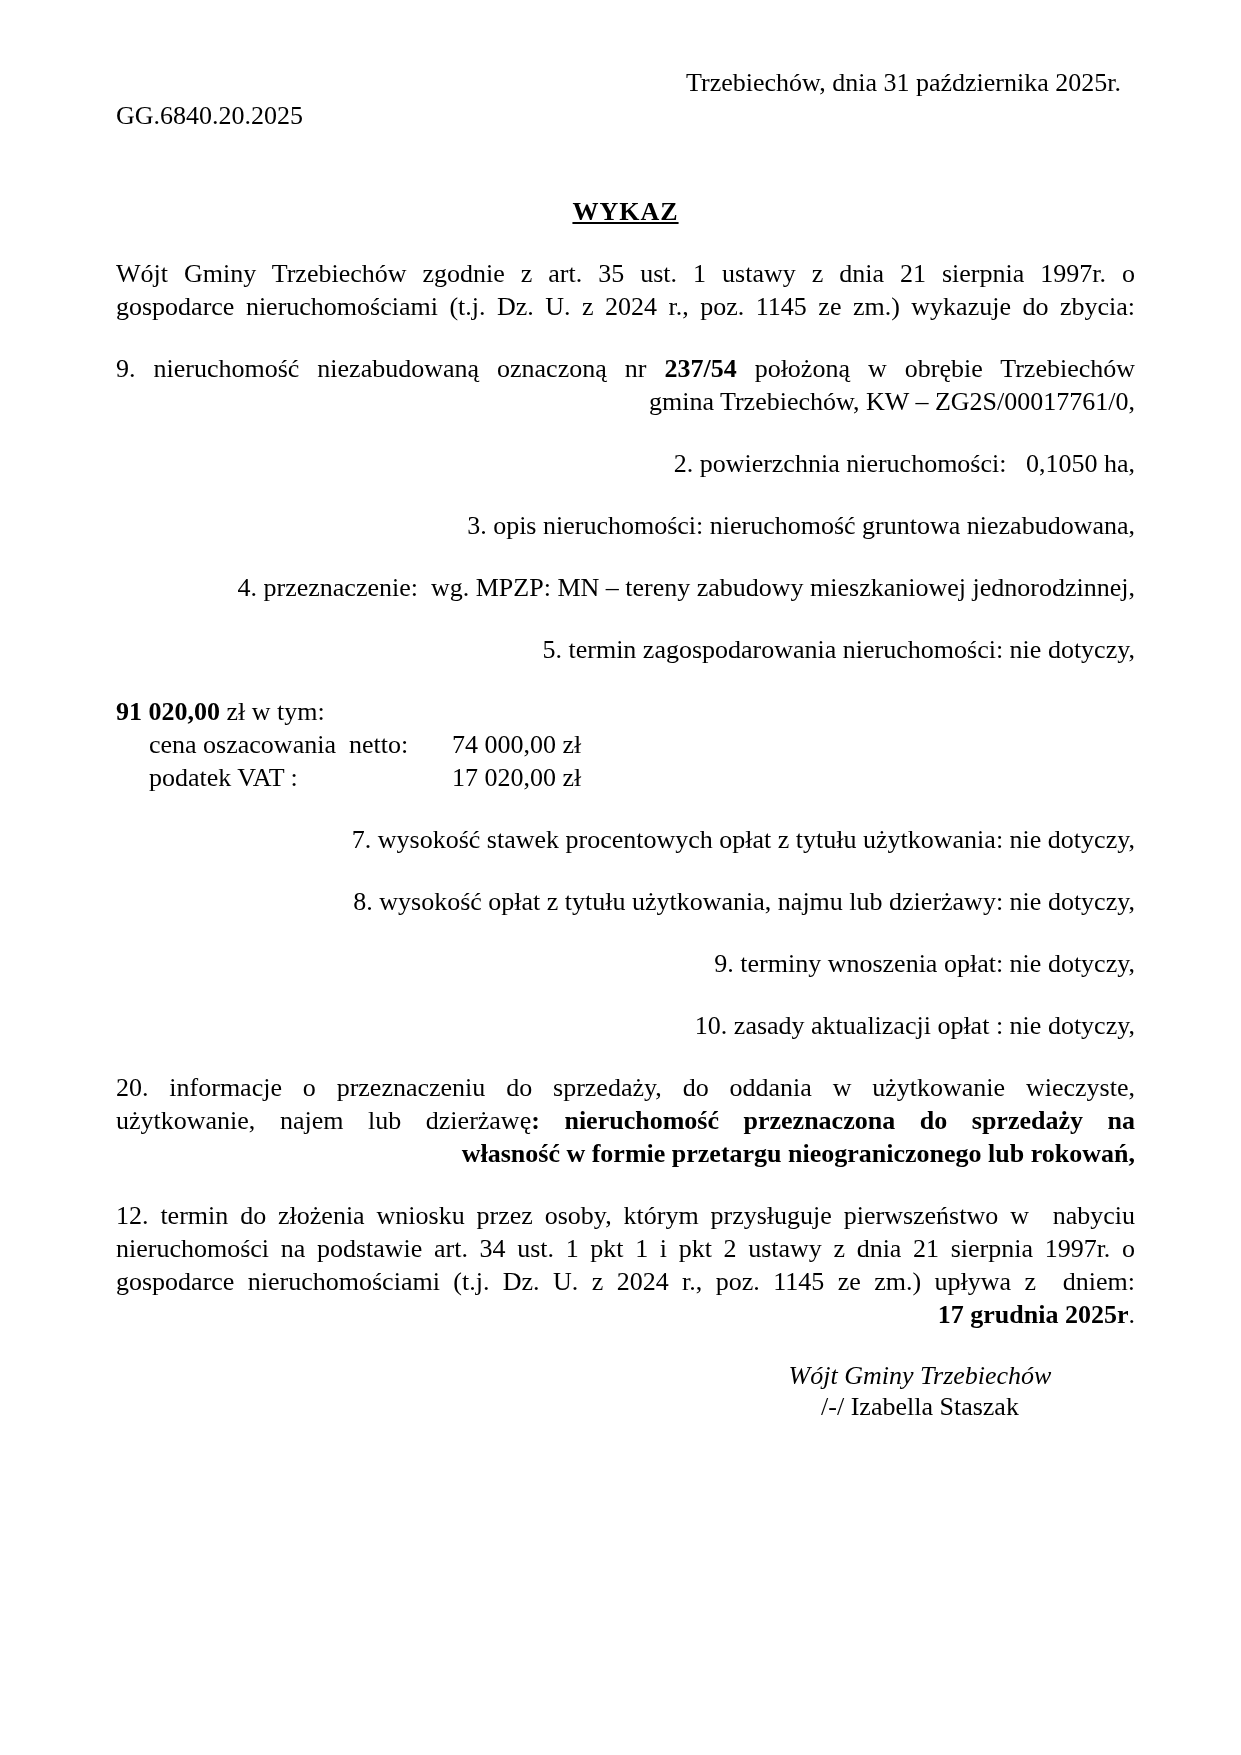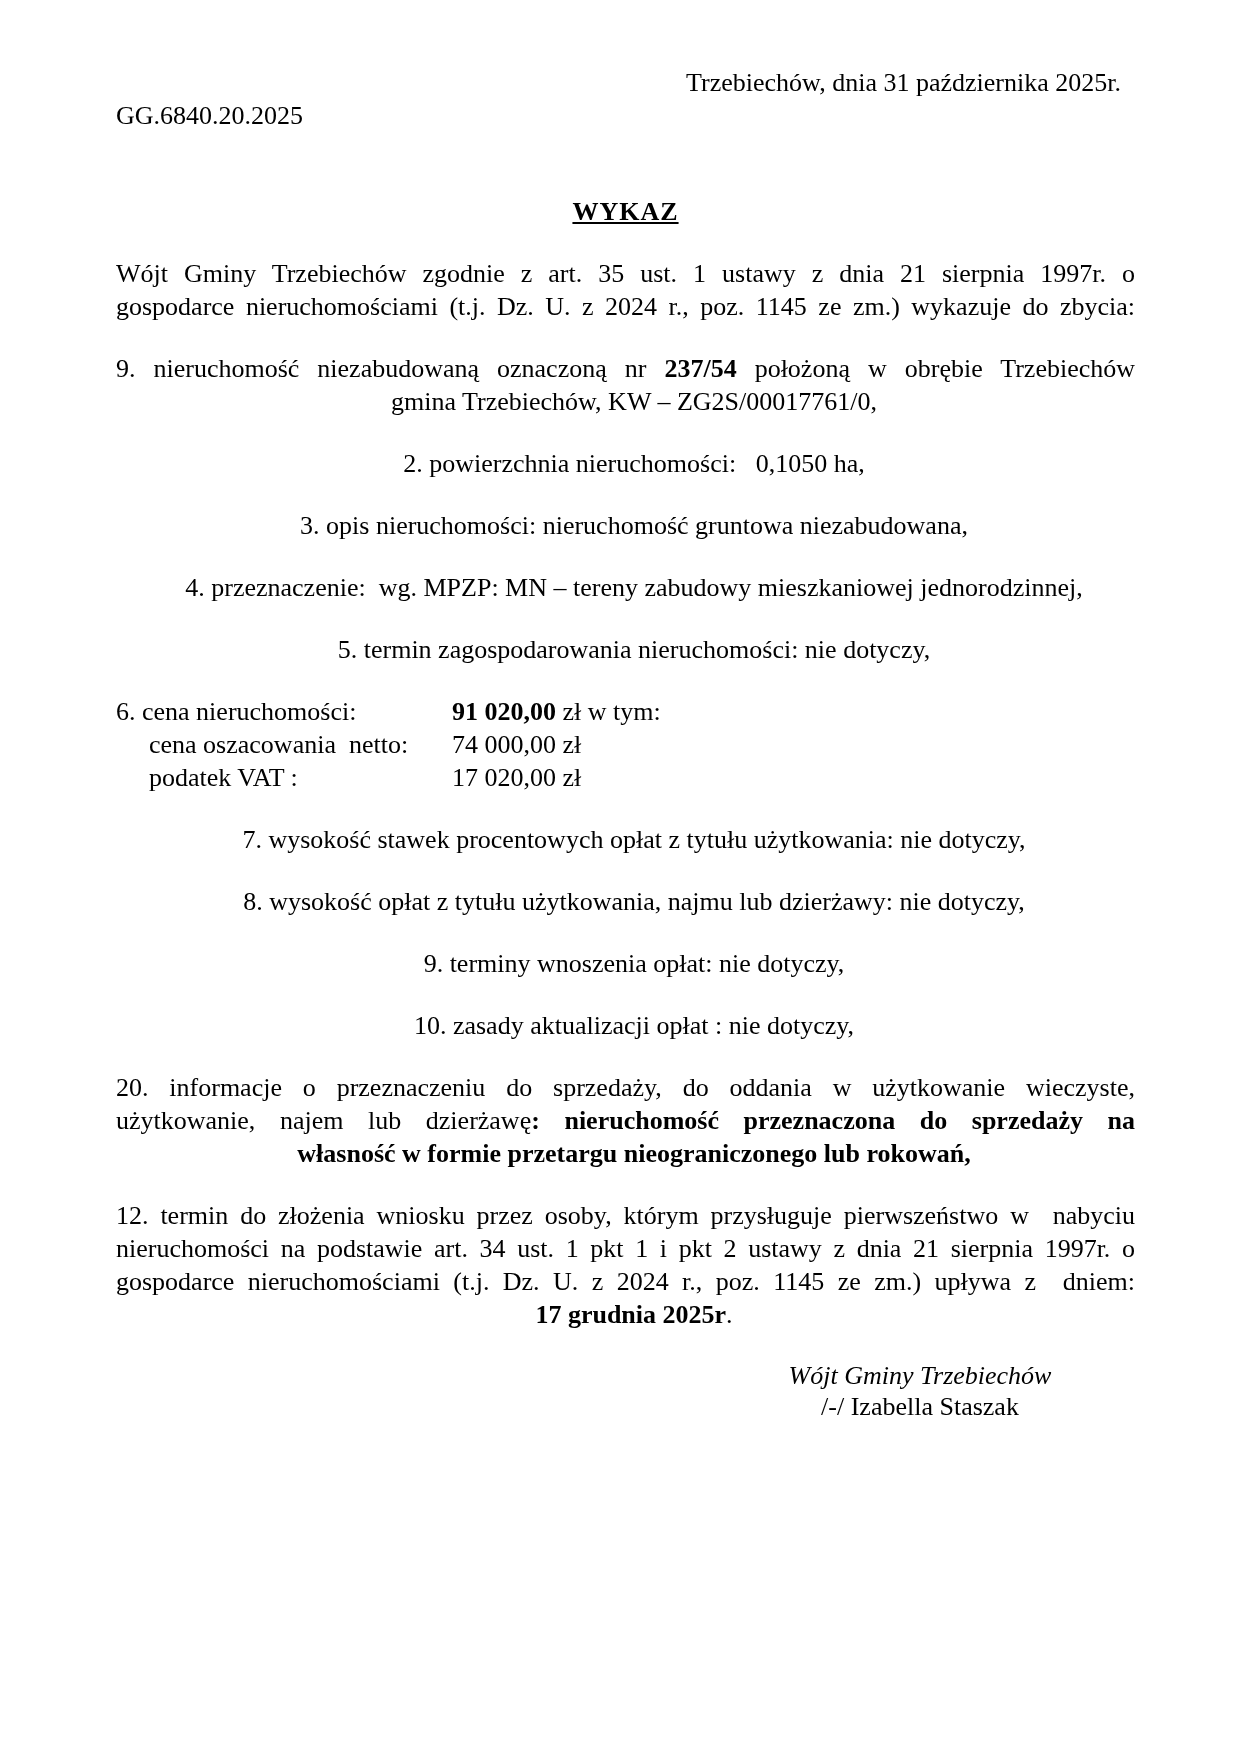--- a/index.html
+++ b/index.html
@@ -19,21 +19,21 @@
   .head-date { text-align: right; padding-right: 14px; }
   .ref-no { text-align: left; }
   .doc-title { margin-top: 63px; text-align: center; }
   .doc-title .t {
     font-weight: bold;
     text-decoration: underline;
     letter-spacing: 1px;
   }
   .par { margin: 29px 0 0 0; }
   .jl { text-align: justify; text-align-last: justify; }
-  .ll { text-align: center; margin-left: 17px; }
+  .ll { text-align: right; margin-left: 17px; }
   .b { font-weight: bold; }
   .price-row { display: flex; }
   .price-row .lab { width: 336px; flex: none; box-sizing: border-box; }
   .price-row.sub .lab { padding-left: 33px; }
   .price-row .val { flex: 1; }
   .sig {
     margin: 29px 5px 0 auto;
     width: 420px;
     text-align: center;
     line-height: 31px;
@@ -66,21 +66,20 @@
   <div class="par ll">2. powierzchnia nieruchomości:&nbsp;&nbsp; 0,1050 ha,</div>
 
   <div class="par ll">3. opis nieruchomości: nieruchomość gruntowa niezabudowana,</div>
 
   <div class="par ll">4. przeznaczenie:&nbsp; wg. MPZP: MN – tereny zabudowy mieszkaniowej jednorodzinnej,</div>
 
   <div class="par ll">5. termin zagospodarowania nieruchomości: nie dotyczy,</div>
 
   <div class="par">
     <div class="price-row">
-      <span class="lab">6. cena nieruchomości:</span>
       <span class="val"><span class="b">91 020,00</span><span> zł w tym:</span></span>
     </div>
     <div class="price-row sub">
       <span class="lab">cena oszacowania&nbsp; netto:</span>
       <span class="val">74 000,00 zł</span>
     </div>
     <div class="price-row sub">
       <span class="lab">podatek VAT :</span>
       <span class="val">17 020,00 zł</span>
     </div>

